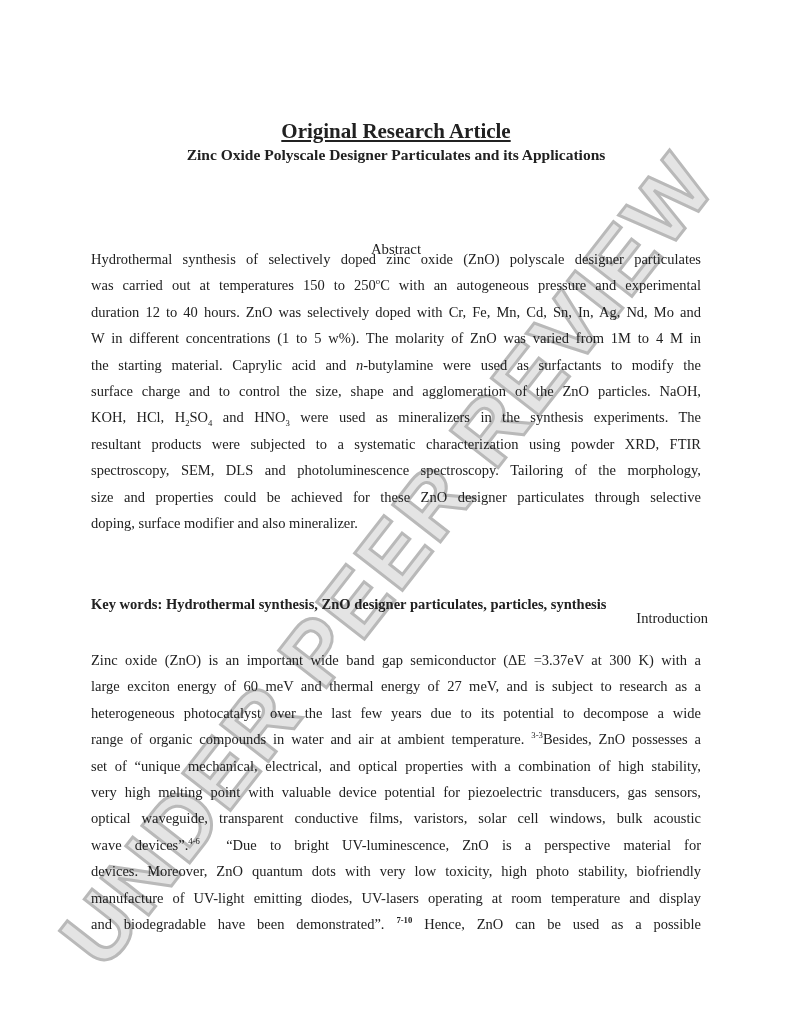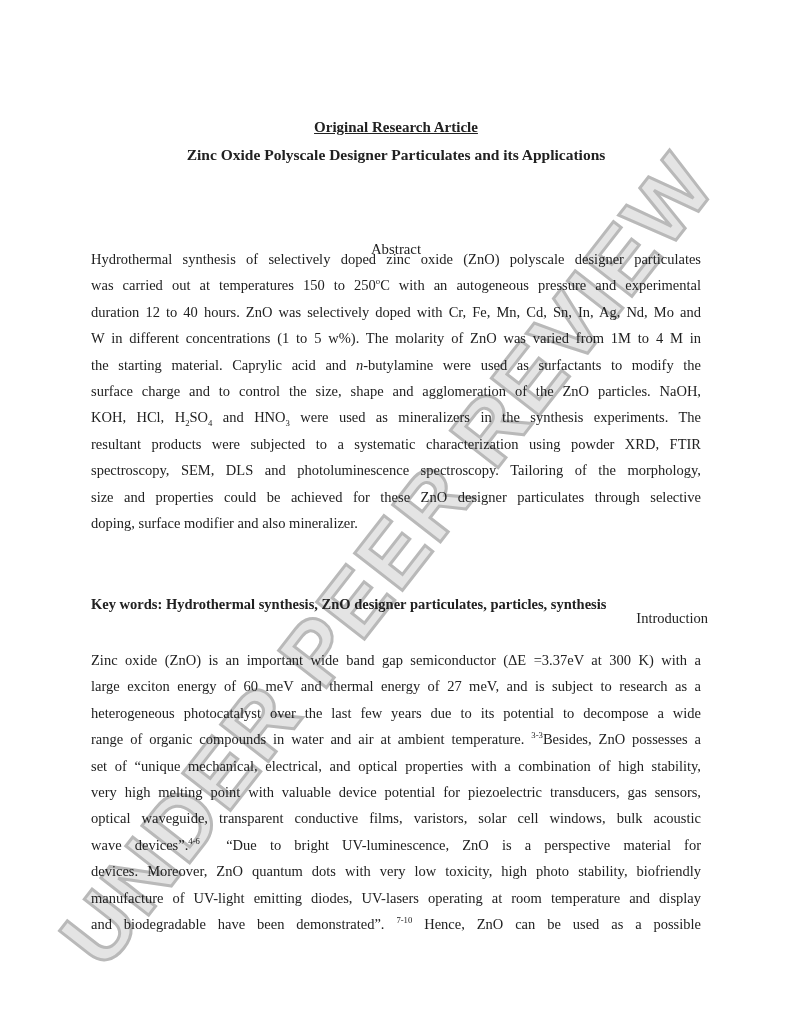--- a/index.html
+++ b/index.html
@@ -36,21 +36,21 @@
     height: 1024px;
     z-index: 1;
     font-size: 14.5px;
   }
   .heading-center {
     position: absolute;
     left: 0;
     width: 100%;
     text-align: center;
   }
-  .article-type { top: 119px; font-weight: bold; font-size: 15px; }
+  .article-type { top: 119px; font-weight: bold; font-size: 21px; }
   .article-type .u { text-decoration: underline; }
   .paper-title  { top: 146px; font-weight: bold; font-size: 15.5px; }
   .abstract-heading { top: 241px; font-size: 14.8px; }
   .para { position: absolute; left: 0; width: 100%; }
   .abstract-para { top: 246px; }
   .intro-para    { top: 647px; }
   .jline {
     line-height: 26.4px;
     height: 26.4px;
     text-align: justify;
@@ -61,21 +61,21 @@
     position: absolute; left: 0; width: 100%;
     top: 591px; font-weight: bold; line-height: 27px;
   }
   .intro-heading {
     position: absolute; left: 7px; width: 100%;
     top: 605px; font-weight: normal; line-height: 27px; text-align: right;
   }
   sup { font-size: 8.7px; line-height: 0; vertical-align: super; }
   sub { font-size: 8.7px; line-height: 0; vertical-align: sub; }
   i   { font-style: italic; }
-  b   { font-weight: normal; }
+  b   { font-weight: bold; }
 </style>
 </head>
 <body>
 
 <div class="page">
 
   <div class="watermark">UNDER PEER REVIEW</div>
 
   <div class="content">
 

